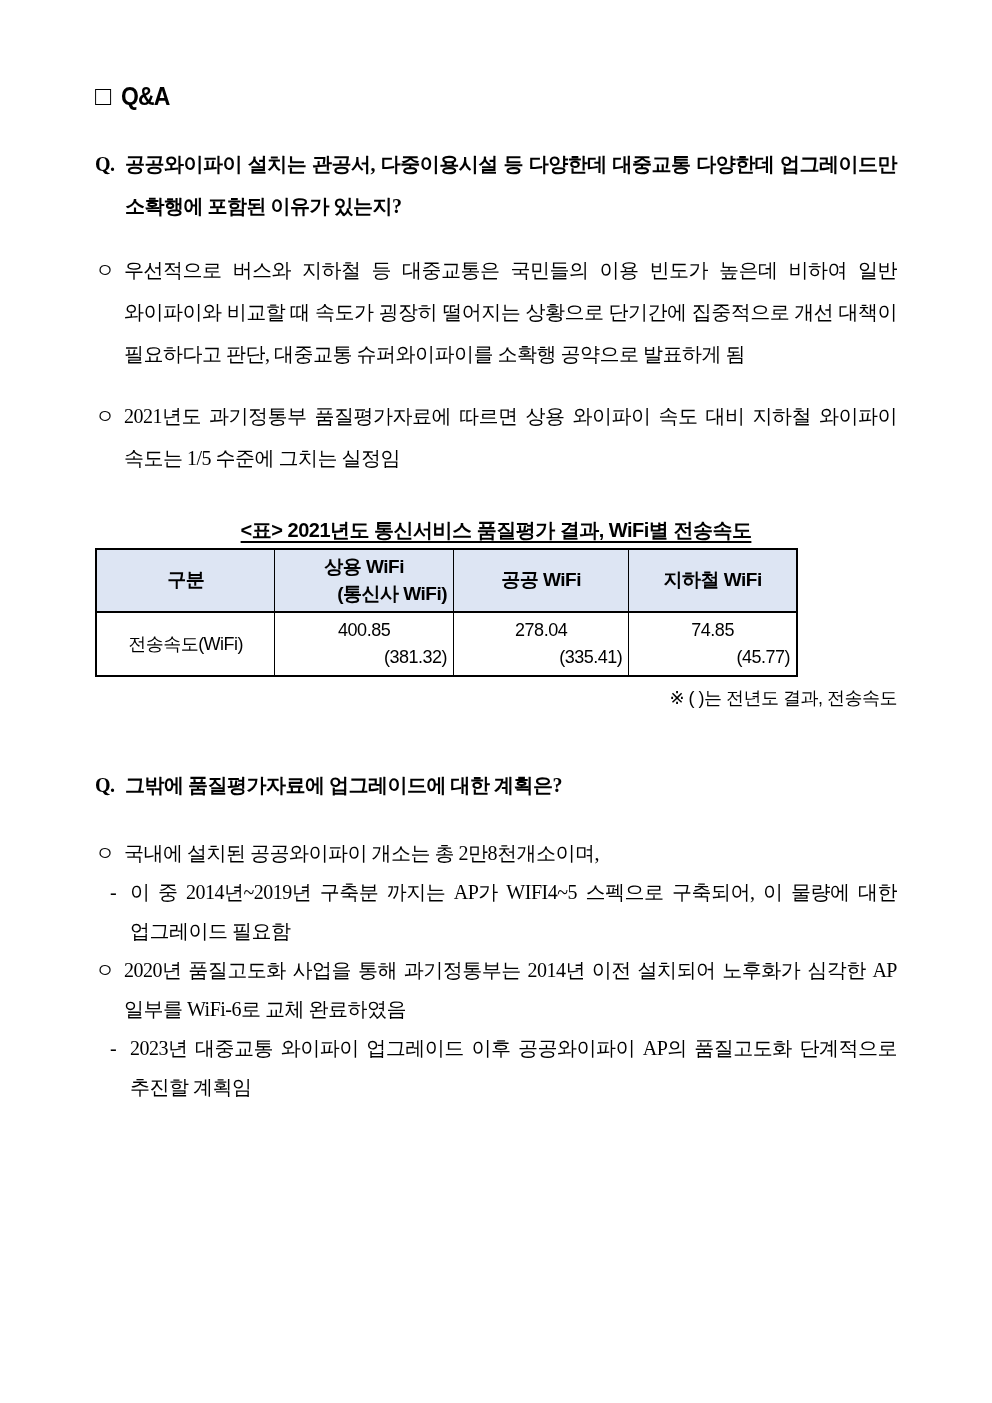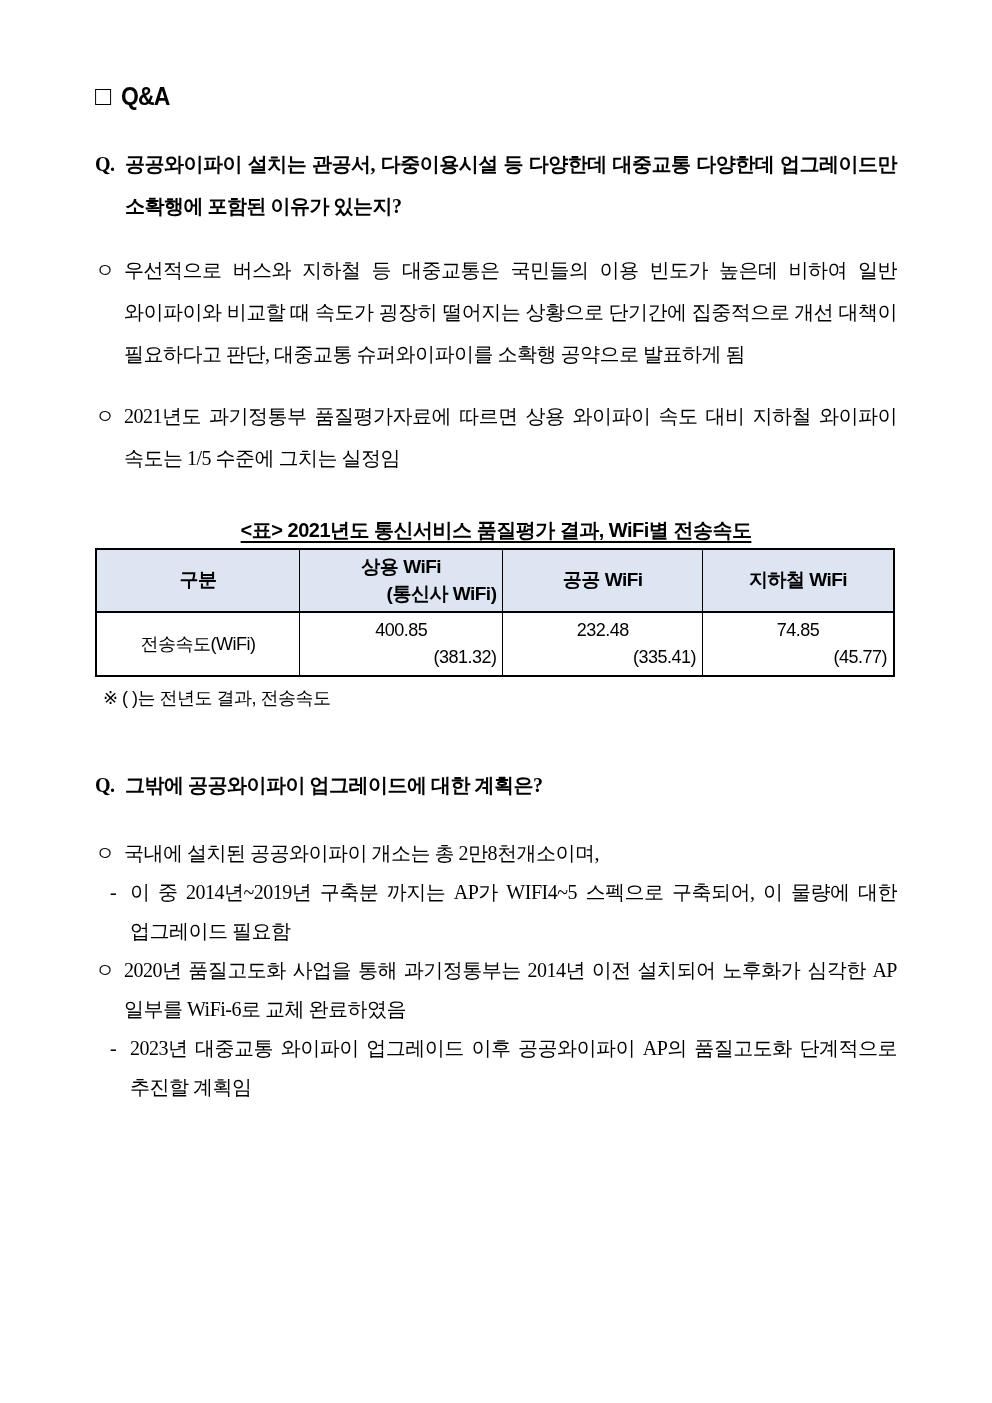--- a/index.html
+++ b/index.html
@@ -37,37 +37,37 @@
 
   
   .table-section { margin-top: 38px; }
   .table-title {
     font-family: "Liberation Sans", "DejaVu Sans", sans-serif;
     font-size: 20px; font-weight: 700; letter-spacing: -0.5px;
     text-align: center; margin-bottom: 4px;
     text-decoration: underline; text-underline-offset: 4px;
   }
   table.data-table {
-    width: 800px; border-collapse: collapse; table-layout: fixed;
+    width: 703px; border-collapse: collapse; table-layout: fixed;
     border: 2px solid #000000;
     font-family: "Liberation Sans", "DejaVu Sans", sans-serif;
     letter-spacing: -0.5px;
   }
   table.data-table th, table.data-table td {
     border: 1px solid #000000; text-align: center; vertical-align: middle; padding: 4px 6px;
   }
   table.data-table thead th {
     background: #dde5f3; height: 58px; font-size: 19px; font-weight: 600; line-height: 1.4;
     border-bottom: 2px solid #000000;
   }
   table.data-table tbody td { height: 64px; font-size: 18px; line-height: 1.5; }
   .cell-sub { display: block; text-align: right; }
   .table-note {
     font-family: "Liberation Sans", "DejaVu Sans", sans-serif;
-    font-size: 18px; letter-spacing: -0.5px; margin-top: 9px; padding-left: 8px;
+    font-size: 18px; letter-spacing: -0.5px; margin-top: 9px; padding-left: 8px; text-align: right;
   }
 
   .q2-block { margin-top: 54px; }
   .answers-tight { margin-top: 28px; }
 </style>
 </head>
 <body>
 
 <div class="page">
   <div class="content">
@@ -114,36 +114,36 @@
         <tbody>
           <tr>
             <td>
               <span>전송속도(WiFi)</span>
             </td>
             <td>
               <span>400.85</span>
               <span class="cell-sub">(381.32)</span>
             </td>
             <td>
-              <span>232.48</span>
+              <span>278.04</span>
               <span class="cell-sub">(335.41)</span>
             </td>
             <td>
               <span>74.85</span>
               <span class="cell-sub">(45.77)</span>
             </td>
           </tr>
         </tbody>
       </table>
       <div class="table-note">※ ( )는 전년도 결과, 전송속도</div>
     </div>
 
     <div class="question q2-block">
       <span class="q-label">Q.</span>
-      <span class="q-text">그밖에 공공와이파이 업그레이드에 대한 계획은?</span>
+      <span class="q-text">그밖에 품질평가자료에 업그레이드에 대한 계획은?</span>
     </div>
 
     <div class="answers-tight">
       <div class="bullet">
         <span class="marker">ㅇ</span>
         <span class="text">국내에 설치된 공공와이파이 개소는 총 2만8천개소이며,</span>
       </div>
       <div class="bullet level2">
         <span class="marker">-</span>
         <span class="text">이 중 2014년~2019년 구축분 까지는 AP가 WIFI4~5 스펙으로 구축되어, 이 물량에 대한 업그레이드 필요함</span>

